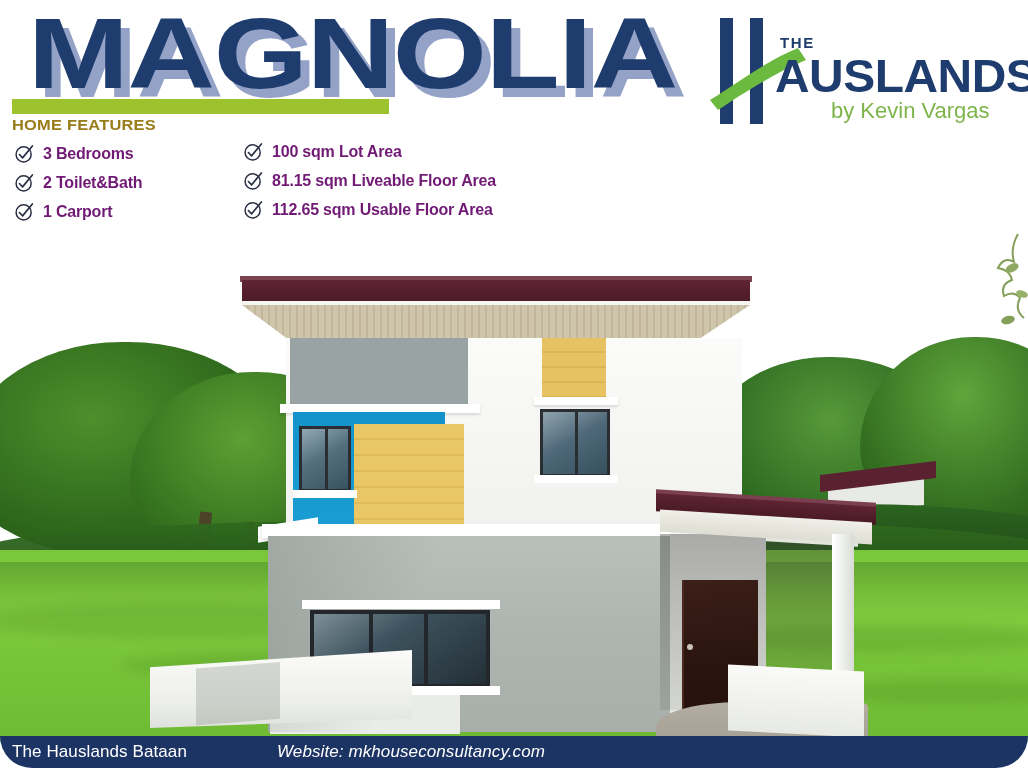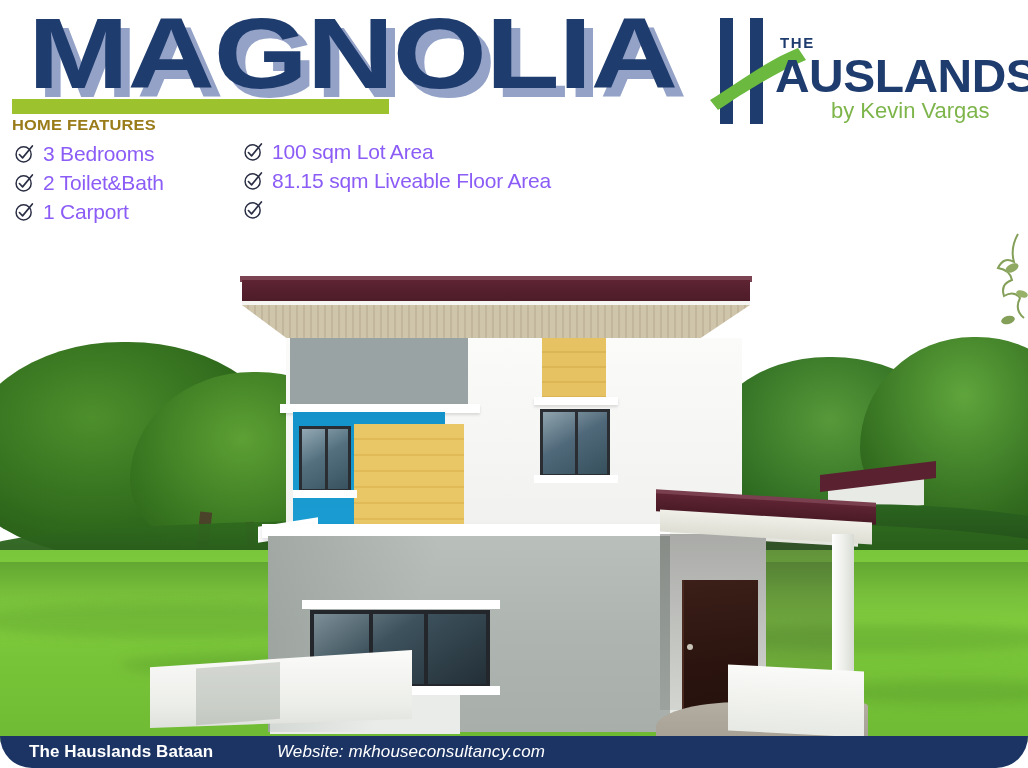--- a/index.html
+++ b/index.html
@@ -87,23 +87,23 @@
 
   .feat-item {
     display:flex;
     align-items:center;
     gap:8px;
     margin-bottom:2px;
     height:27px;
   }
   .check-icon { width:21px; height:21px; flex:0 0 21px; display:block; }
   .feat-text {
-    font-size:21px;
-    font-weight:normal;
-    color:#8b5cf6;
+    font-size:16px;
+    font-weight:bold;
+    color:#701a75;
     letter-spacing:-0.2px;
     white-space:nowrap;
   }
 
   
   .photo {
     position:absolute;
     left:0; top:232px;
     width:1028px; height:510px;
     overflow:hidden;
@@ -386,21 +386,21 @@
     position:absolute; left:0; bottom:0; width:1028px; height:32px;
     background:#1c3464;
     display:flex; align-items:center;
   }
   .footer-item {
     color:#ffffff;
     font-size:17px;
     white-space:nowrap;
     letter-spacing:0.1px;
   }
-  .f1 { position:absolute; left:29px;font-weight:bold; }
+  .f1 { position:absolute; left:12px; }
   .f2 { position:absolute; left:277px;font-style:italic; }
   .f3 { position:absolute; left:663px; }
 </style>
 </head>
 <body>
 
 <div class="flyer">
 
   <div class="header">
 
@@ -471,20 +471,21 @@
           <circle cx="11" cy="13" r="8.6" fill="none" stroke="#2b2f45" stroke-width="1.7"></circle>
           <path d="M6.2 13.2 L9.8 17 L21 3.4" fill="none" stroke="#2b2f45" stroke-width="1.9" stroke-linecap="round" stroke-linejoin="round"></path>
         </svg>
         <span class="feat-text">81.15 sqm Liveable Floor Area</span>
       </div>
       <div class="feat-item">
         <svg class="check-icon" viewBox="0 0 24 24">
           <circle cx="11" cy="13" r="8.6" fill="none" stroke="#2b2f45" stroke-width="1.7"></circle>
           <path d="M6.2 13.2 L9.8 17 L21 3.4" fill="none" stroke="#2b2f45" stroke-width="1.9" stroke-linecap="round" stroke-linejoin="round"></path>
         </svg>
+        <span class="feat-text">112.65 sqm Usable Floor Area</span>
       </div>
     </div>
   </div>
 
   <div class="photo">
     <div class="sky"></div>
 
     <svg class="sprig" viewBox="0 0 46 150">
       <path d="M30 10 q-8 14 -4 28 q-10 -6 -16 6 q12 2 14 12 q-12 4 -8 16 q10 -6 16 2 q-6 12 4 20" stroke="#6f8f3c" stroke-width="2" fill="none"></path>
       <ellipse cx="24" cy="44" rx="7" ry="4" fill="#7d9b47" transform="rotate(-28 24 44)"></ellipse>

